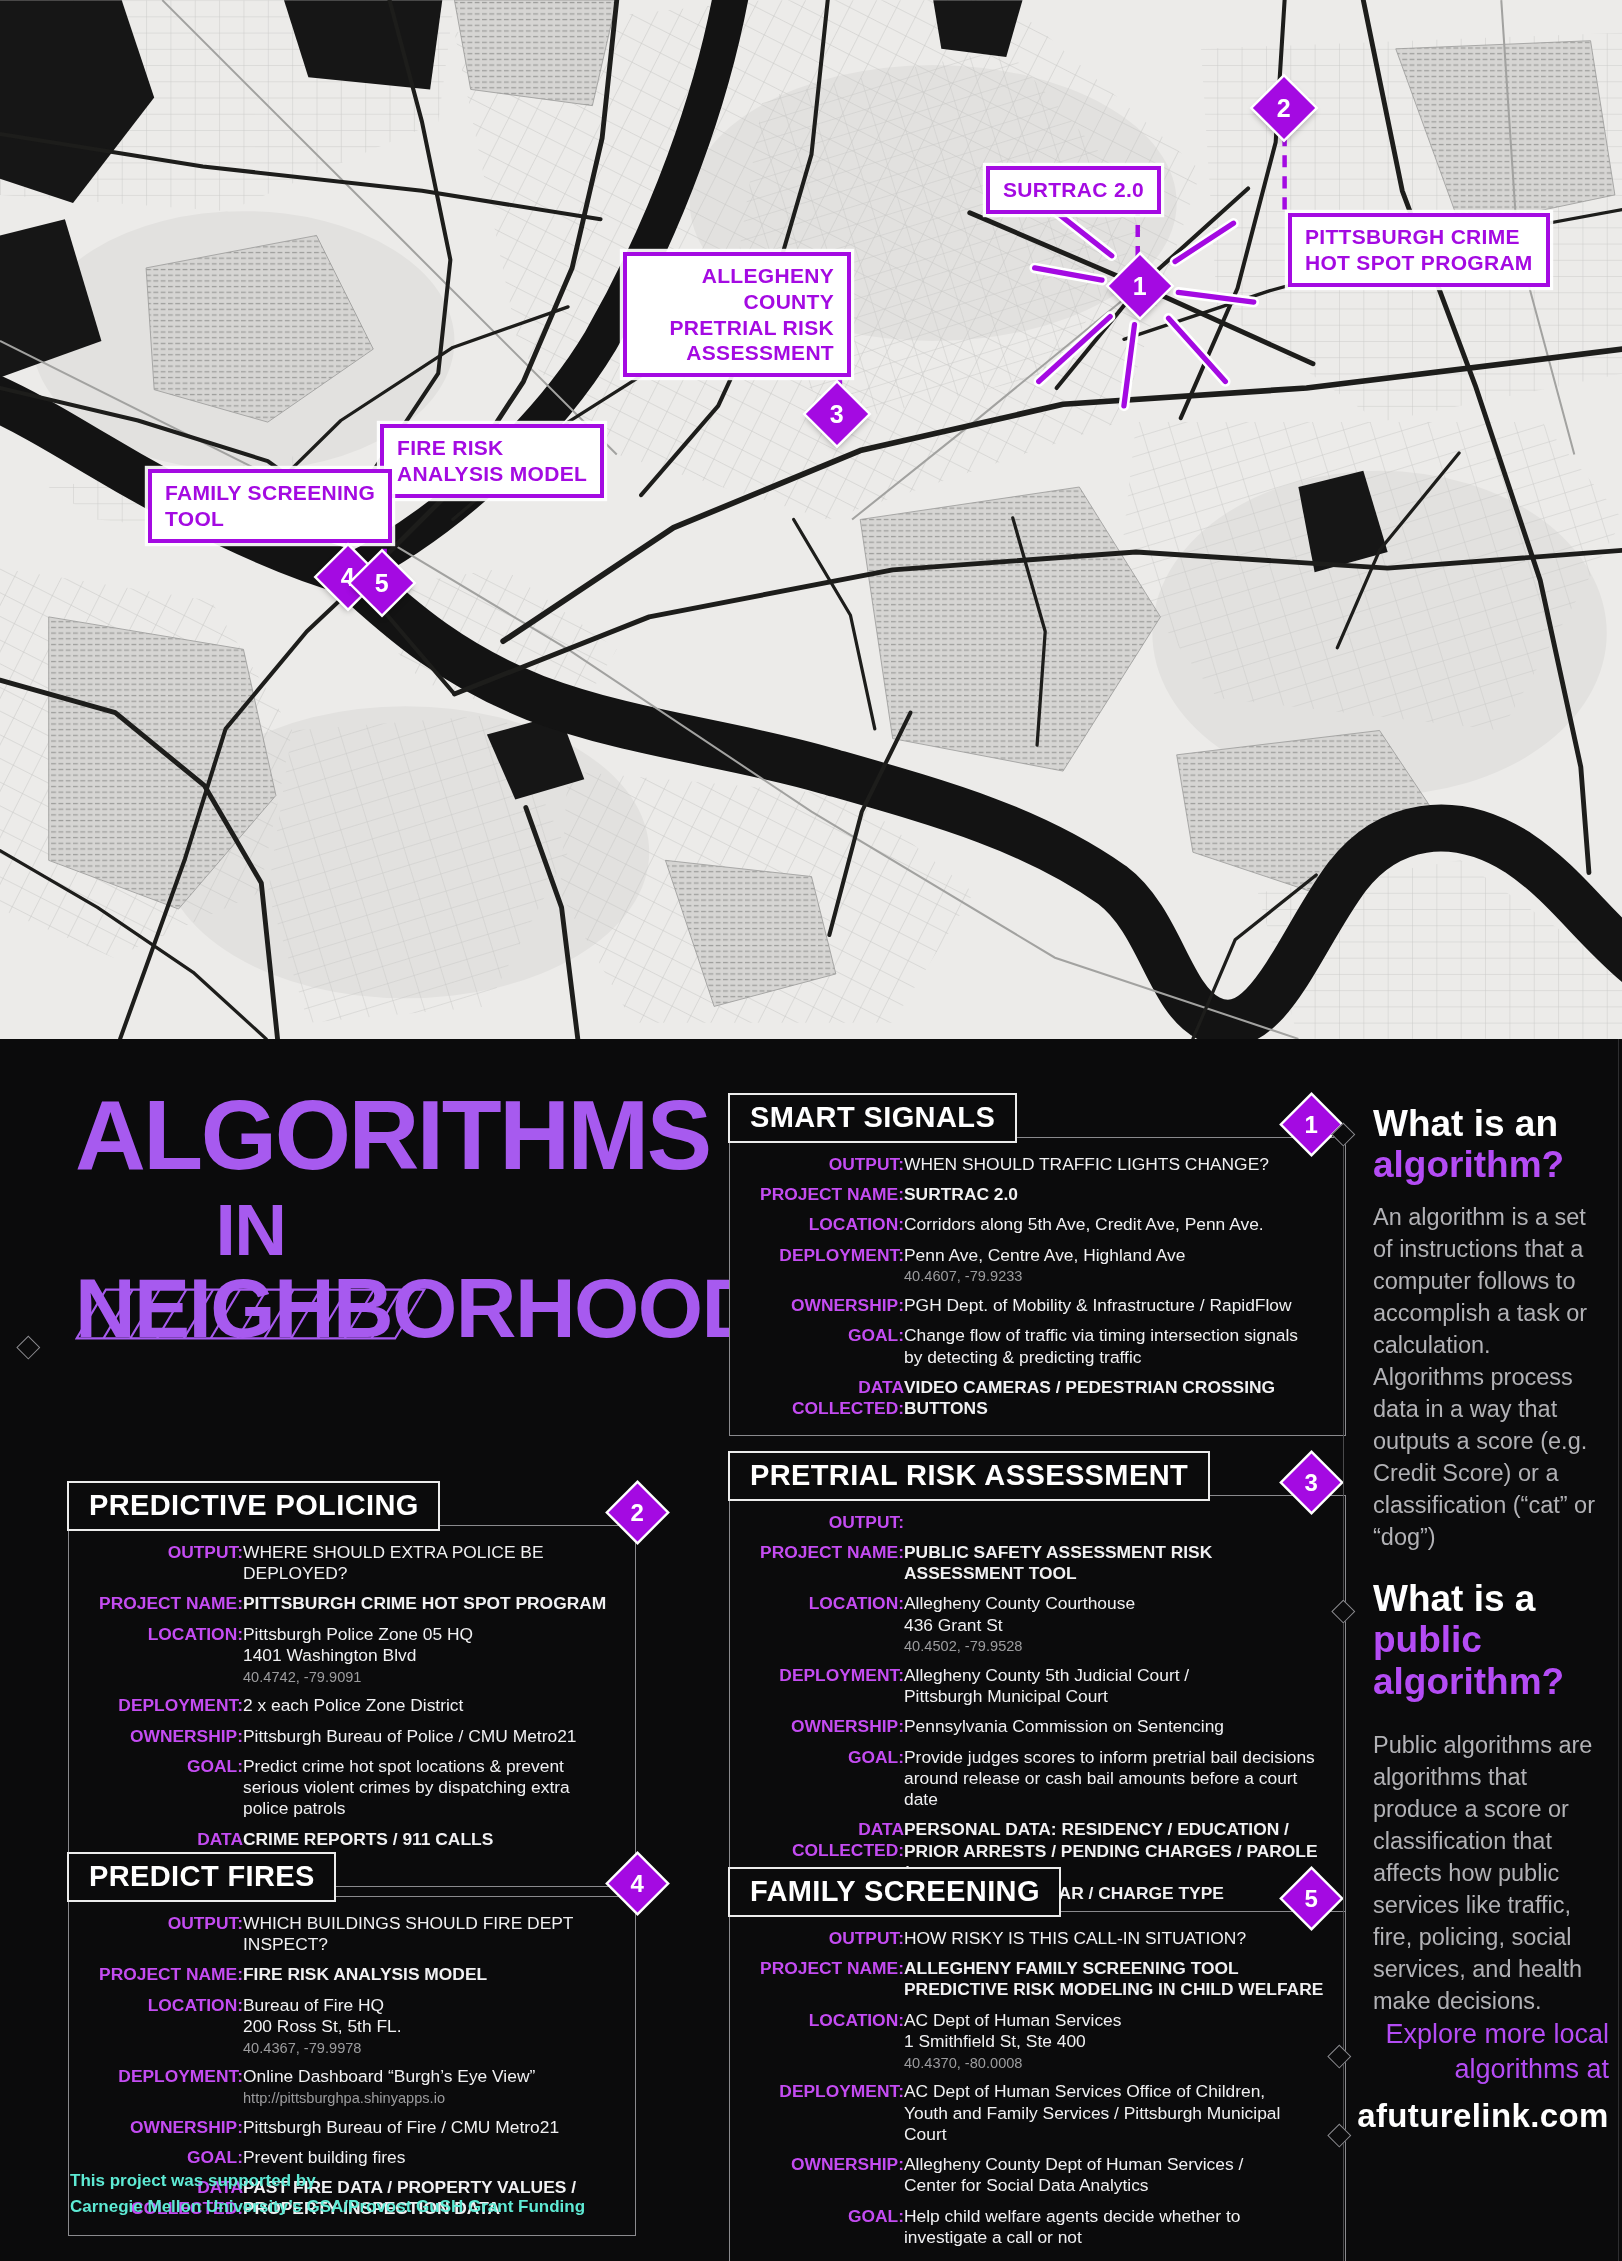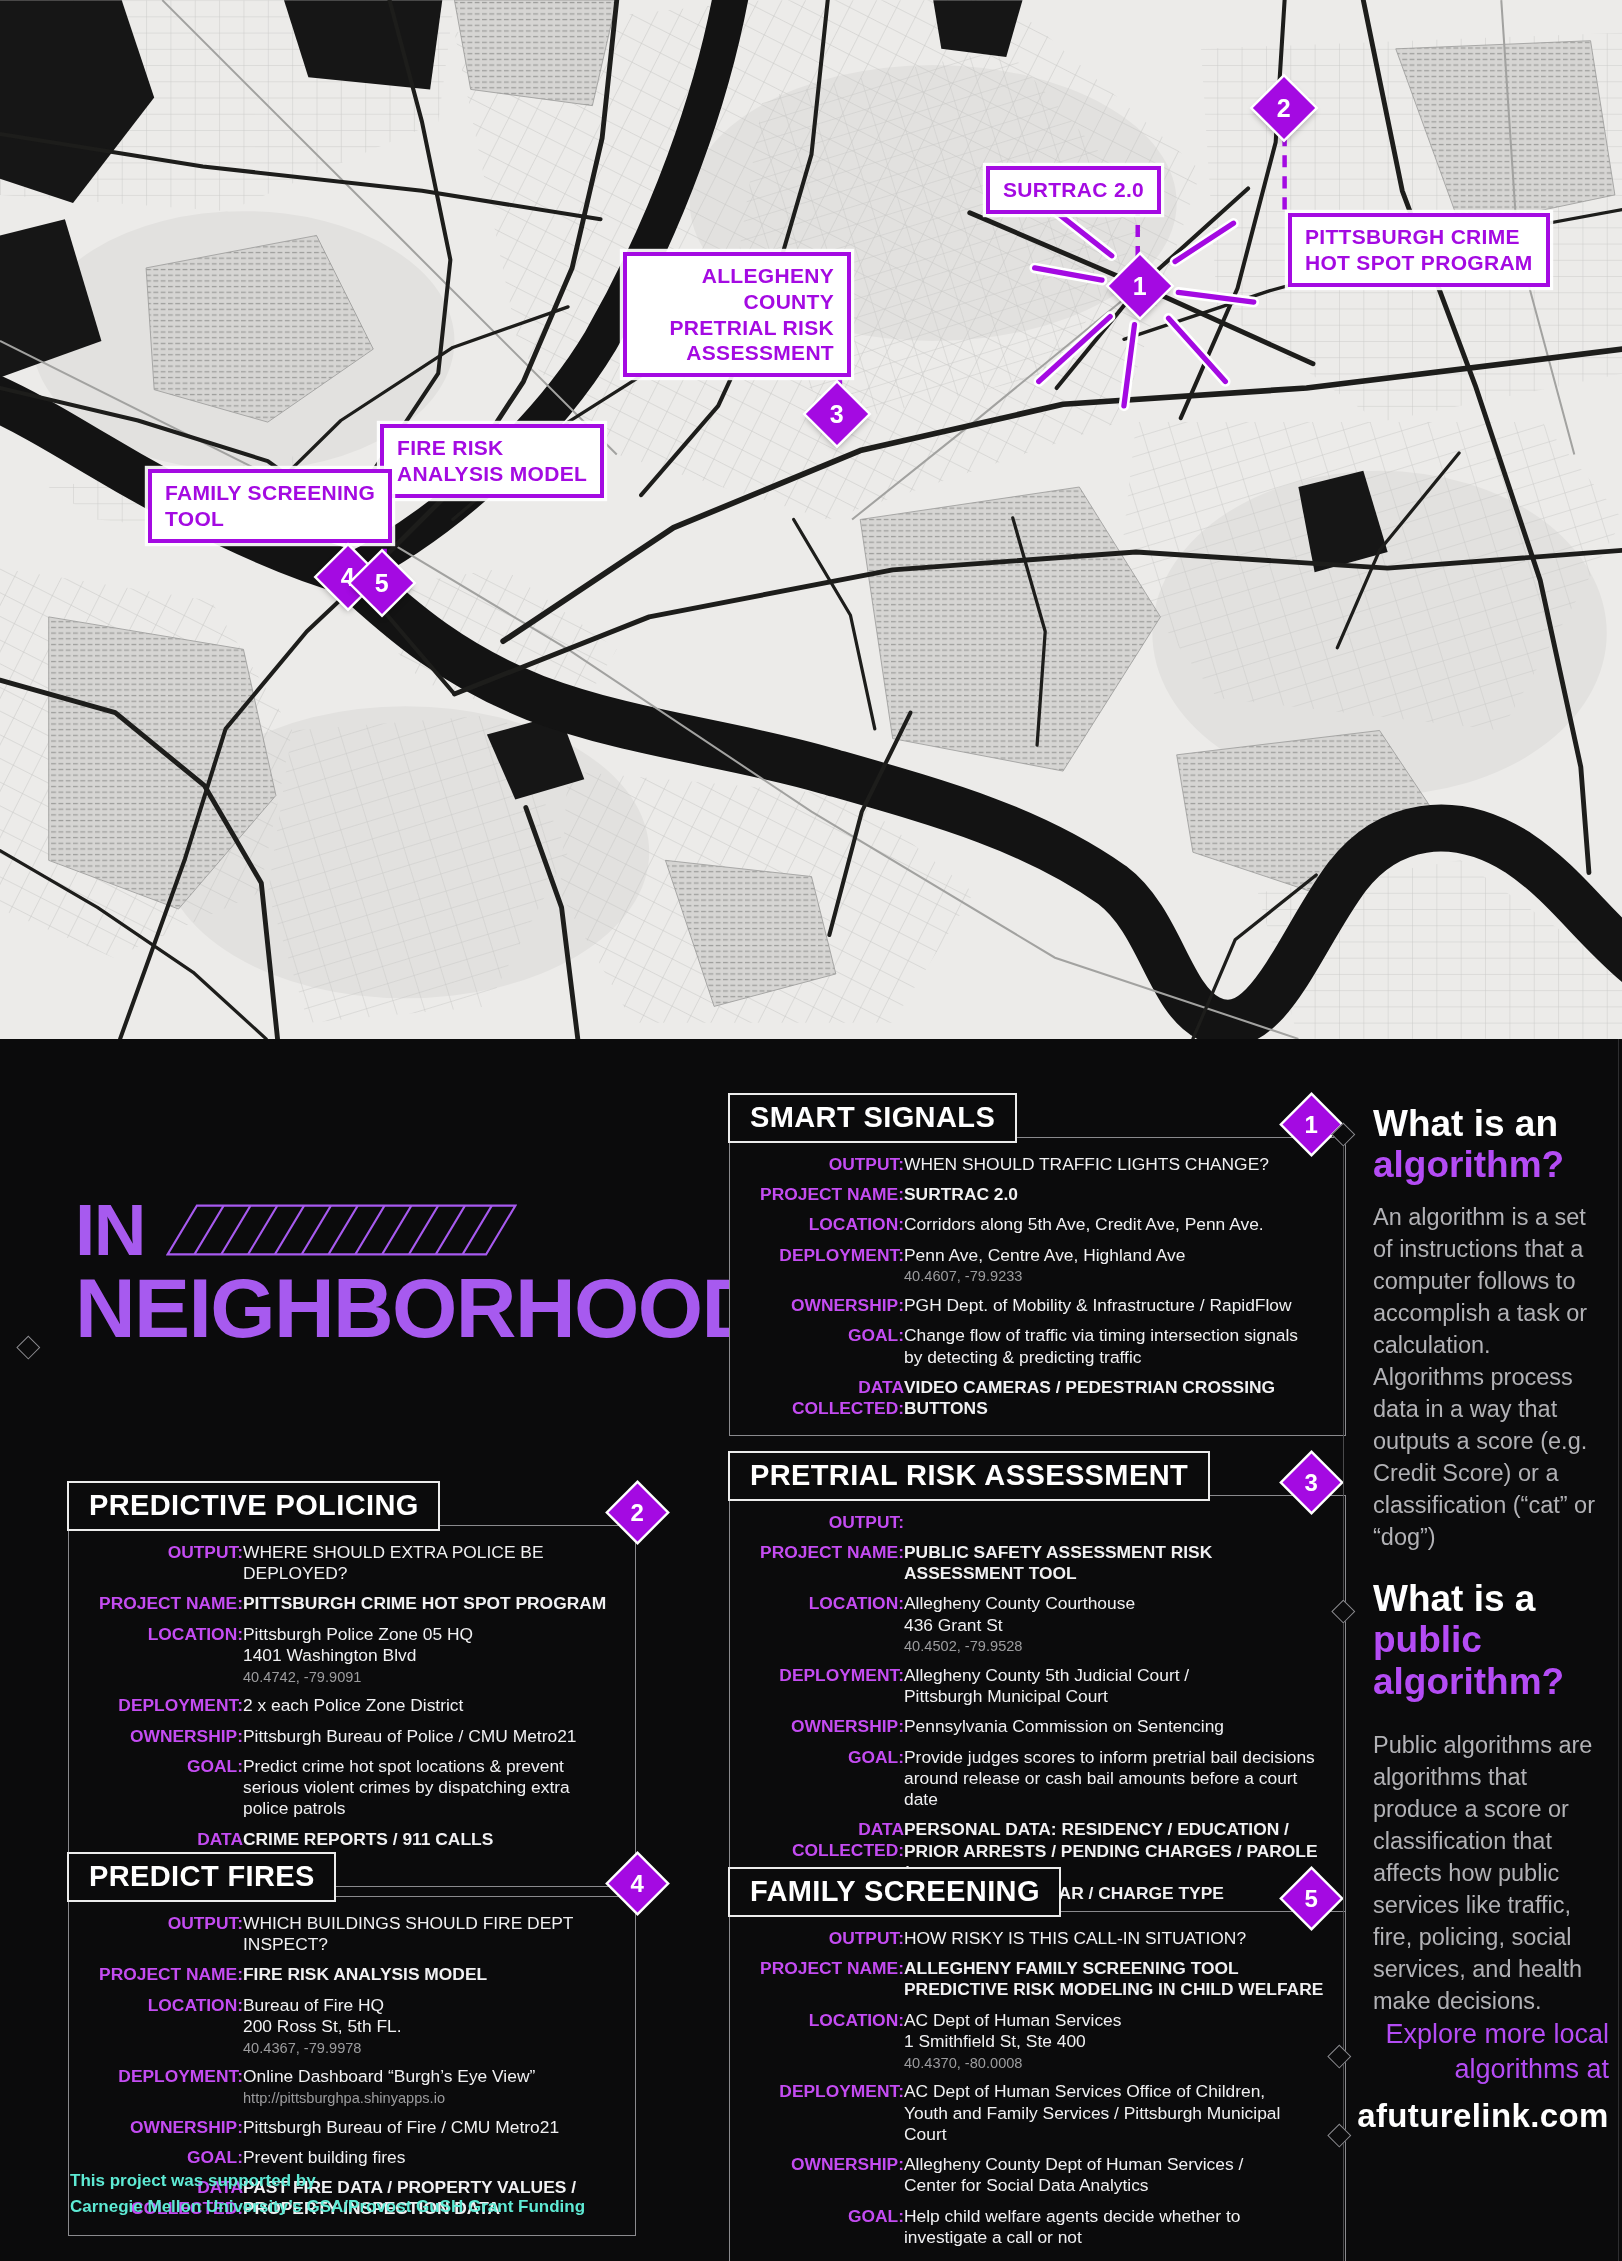--- a/index.html
+++ b/index.html
@@ -11,21 +11,21 @@
             font-weight:bold;font-size:21px;line-height:1.22;padding:7.3px 13px;
             white-space:pre-line;box-shadow:0 0 0 3.2px rgba(255,255,255,.92);letter-spacing:0.3px;box-sizing:border-box;}
   .lbl-right{text-align:right;}
   .marker{position:absolute;width:44px;height:44px;background:#A40AE2;transform:rotate(45deg);
           box-shadow:0 0 0 2.4px #fff,2.4px 2.4px 6.5px rgba(0,0,0,.35);
           display:flex;align-items:center;justify-content:center;}
   .marker span{transform:rotate(-45deg);color:#fff;font-weight:bold;font-size:25px;}
   
   .t1{position:absolute;left:75px;top:1086px;font-size:98px;font-weight:bold;color:#A75AEF;
       letter-spacing:-2.4px;line-height:1;}
-  .t2{position:absolute;left:75px;top:1193px;display:flex;align-items:center;gap:21px;}
+  .t2{position:absolute;left:75px;top:1193px;display:flex;align-items:center;gap:21px;flex-direction:column;}
   .t2 .word{font-size:73px;font-weight:bold;color:#A75AEF;letter-spacing:-1.6px;line-height:1;}
   .t3{position:absolute;left:75px;top:1266px;font-size:84px;font-weight:bold;color:#A75AEF;
       letter-spacing:-1.6px;line-height:1;}
   .subtitle{position:absolute;left:73px;top:1344px;width:454px;font-size:24px;font-weight:bold;
             color:#c7c7cb;line-height:1.35;letter-spacing:0.4px;}
   .deco-diamond{position:absolute;width:14.6px;height:14.6px;border:1.6px solid #8a8a8e;background:#0b0b0c;
                 transform:rotate(45deg);}
   .vline{position:absolute;width:0;border-left:1.6px solid #4a4a4c;}
   
   .card{position:absolute;border:1.6px solid #8a8a8e;background:#0b0b0c;box-sizing:border-box;
@@ -211,20 +211,21 @@
         <span>3</span>
       </div>
     <div class="marker" style="left:326px;top:555px">
         <span>4</span>
       </div>
     <div class="marker" style="left:360px;top:561px">
         <span>5</span>
       </div>
   </div>
 
+  <div class="t1">ALGORITHMS</div>
   <div class="t2">
     <span class="word">IN</span>
     <svg width="351" height="54" viewBox="0 0 432 66">
       <g stroke="#A75AEF" stroke-width="2.5" fill="none">
         <polygon points="38,3 430,3 394,63 2,63"></polygon>
         <path d="M71,3 L35,63 M104,3 L68,63 M137,3 L101,63 M170,3 L134,63 M203,3 L167,63 M236,3 L200,63 M269,3 L233,63 M302,3 L266,63 M335,3 L299,63 M368,3 L332,63 M401,3 L365,63"></path>
       </g>
     </svg>
   </div>
   <div class="t3">NEIGHBORHOOD</div>

